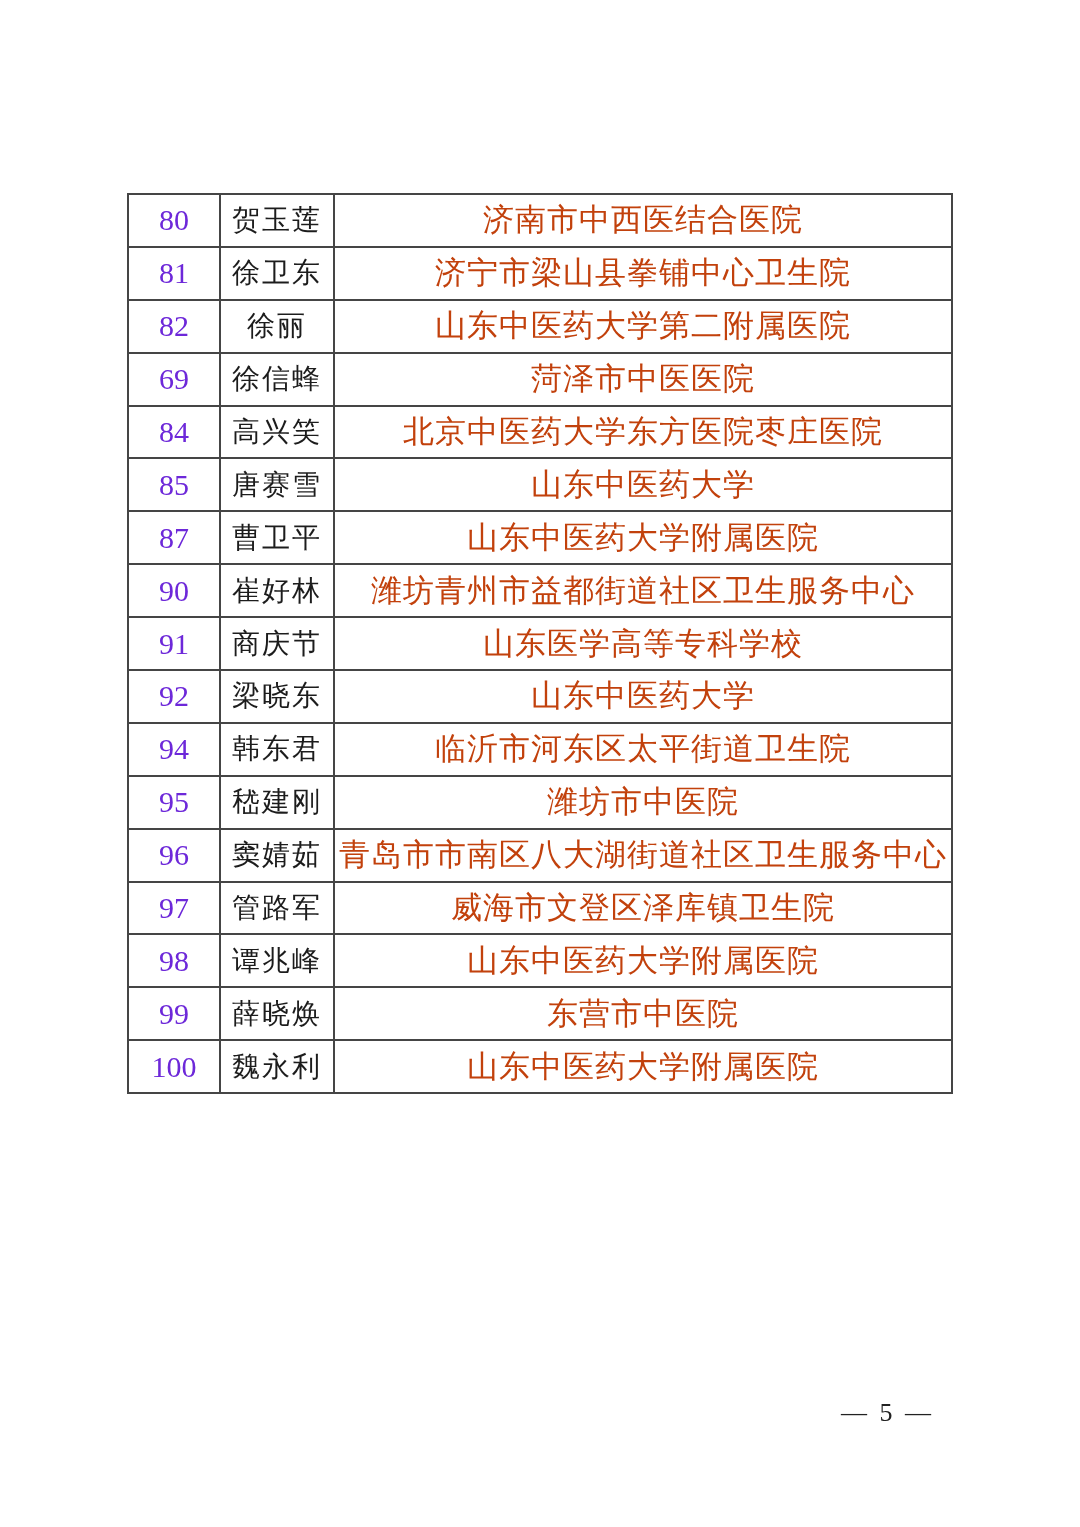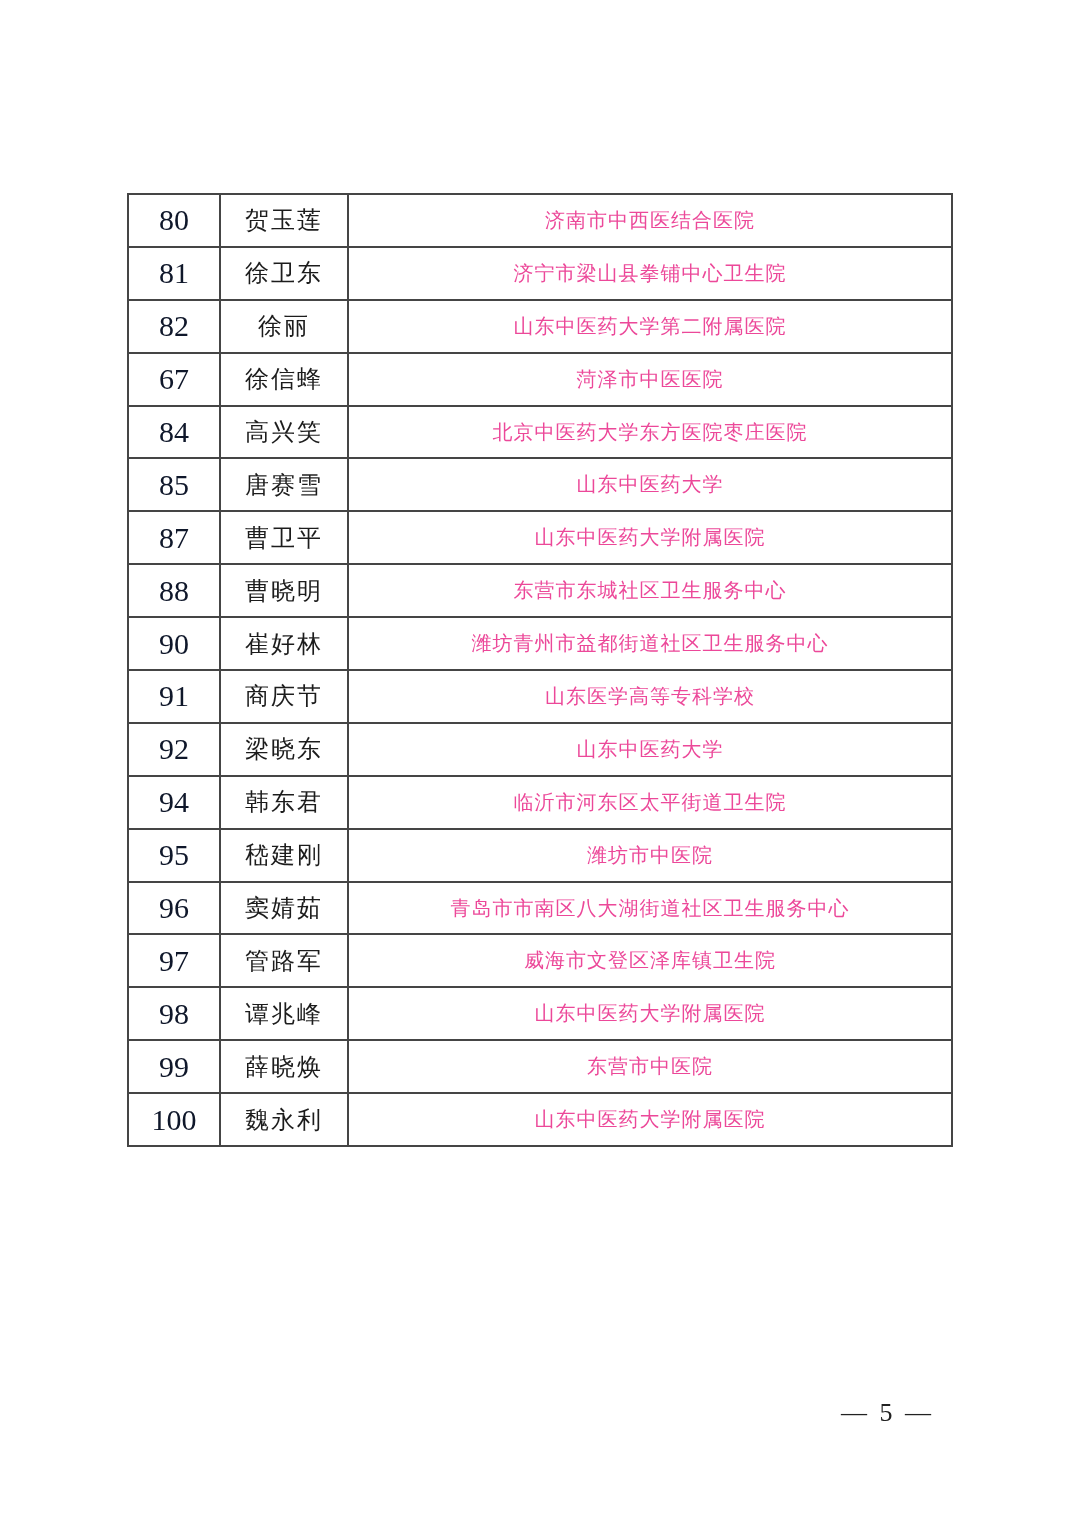--- a/index.html
+++ b/index.html
@@ -35,34 +35,34 @@
     height: 52.9px;
     text-align: center;
     vertical-align: middle;
     overflow: hidden;
     white-space: nowrap;
   }
   td.col-no {
     width: 92px;
     font-family: "Liberation Serif", "DejaVu Serif", serif;
     font-size: 30px;
-    color: #0f172a;
+    color: #6d28d9;
   }
   td.col-name {
-    width: 128px;
+    width: 114px;
     font-family: "Liberation Serif", "DejaVu Serif", serif;
-    font-size: 24px;
+    font-size: 28px;
     letter-spacing: 2px;
     color: #1c1c1c;
   }
   td.col-org {
     font-family: "Liberation Serif", "DejaVu Serif", serif;
-    font-size: 20px;
+    font-size: 31px;
     letter-spacing: 1px;
-    color: #ec4899;
+    color: #c2410c;
   }
   .page-footer {
     position: absolute;
     top: 1398px;
     right: 146px;
     font-family: "Liberation Serif", "DejaVu Serif", serif;
     font-size: 26px;
     letter-spacing: 3px;
     color: #222222;
   }
@@ -87,21 +87,21 @@
     <td class="col-org">济宁市梁山县拳铺中心卫生院</td>
   </tr>
 
   <tr>
     <td class="col-no">82</td>
     <td class="col-name">徐丽</td>
     <td class="col-org">山东中医药大学第二附属医院</td>
   </tr>
 
   <tr>
-    <td class="col-no">67</td>
+    <td class="col-no">69</td>
     <td class="col-name">徐信蜂</td>
     <td class="col-org">菏泽市中医医院</td>
   </tr>
 
   <tr>
     <td class="col-no">84</td>
     <td class="col-name">高兴笑</td>
     <td class="col-org">北京中医药大学东方医院枣庄医院</td>
   </tr>
 
@@ -111,25 +111,20 @@
     <td class="col-org">山东中医药大学</td>
   </tr>
 
 
   <tr>
     <td class="col-no">87</td>
     <td class="col-name">曹卫平</td>
     <td class="col-org">山东中医药大学附属医院</td>
   </tr>
 
-  <tr>
-    <td class="col-no">88</td>
-    <td class="col-name">曹晓明</td>
-    <td class="col-org">东营市东城社区卫生服务中心</td>
-  </tr>
 
 
   <tr>
     <td class="col-no">90</td>
     <td class="col-name">崔好林</td>
     <td class="col-org">潍坊青州市益都街道社区卫生服务中心</td>
   </tr>
 
   <tr>
     <td class="col-no">91</td>

